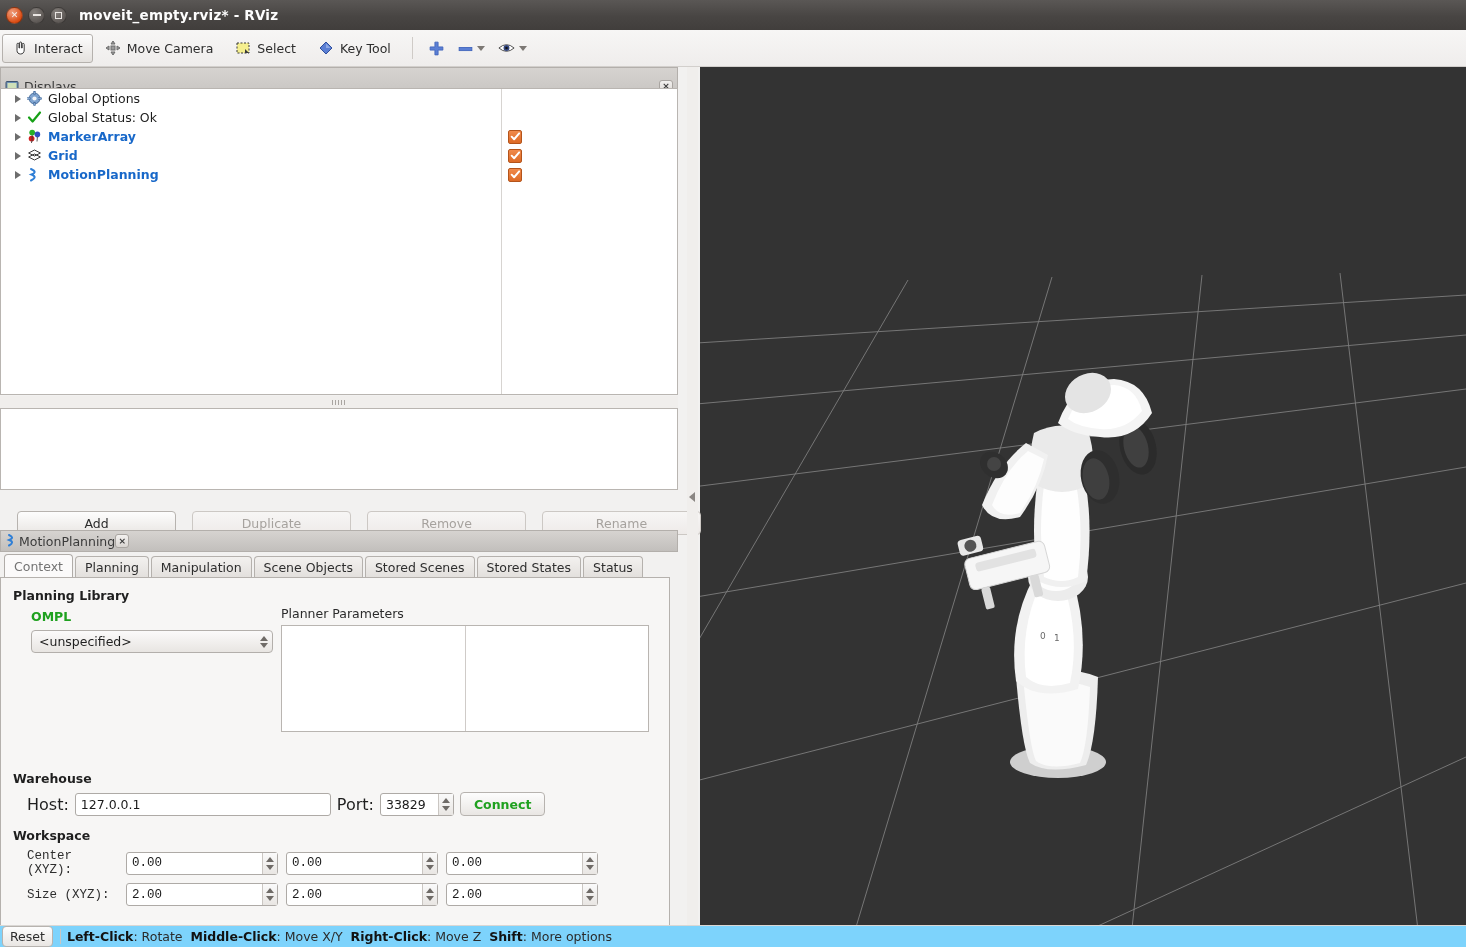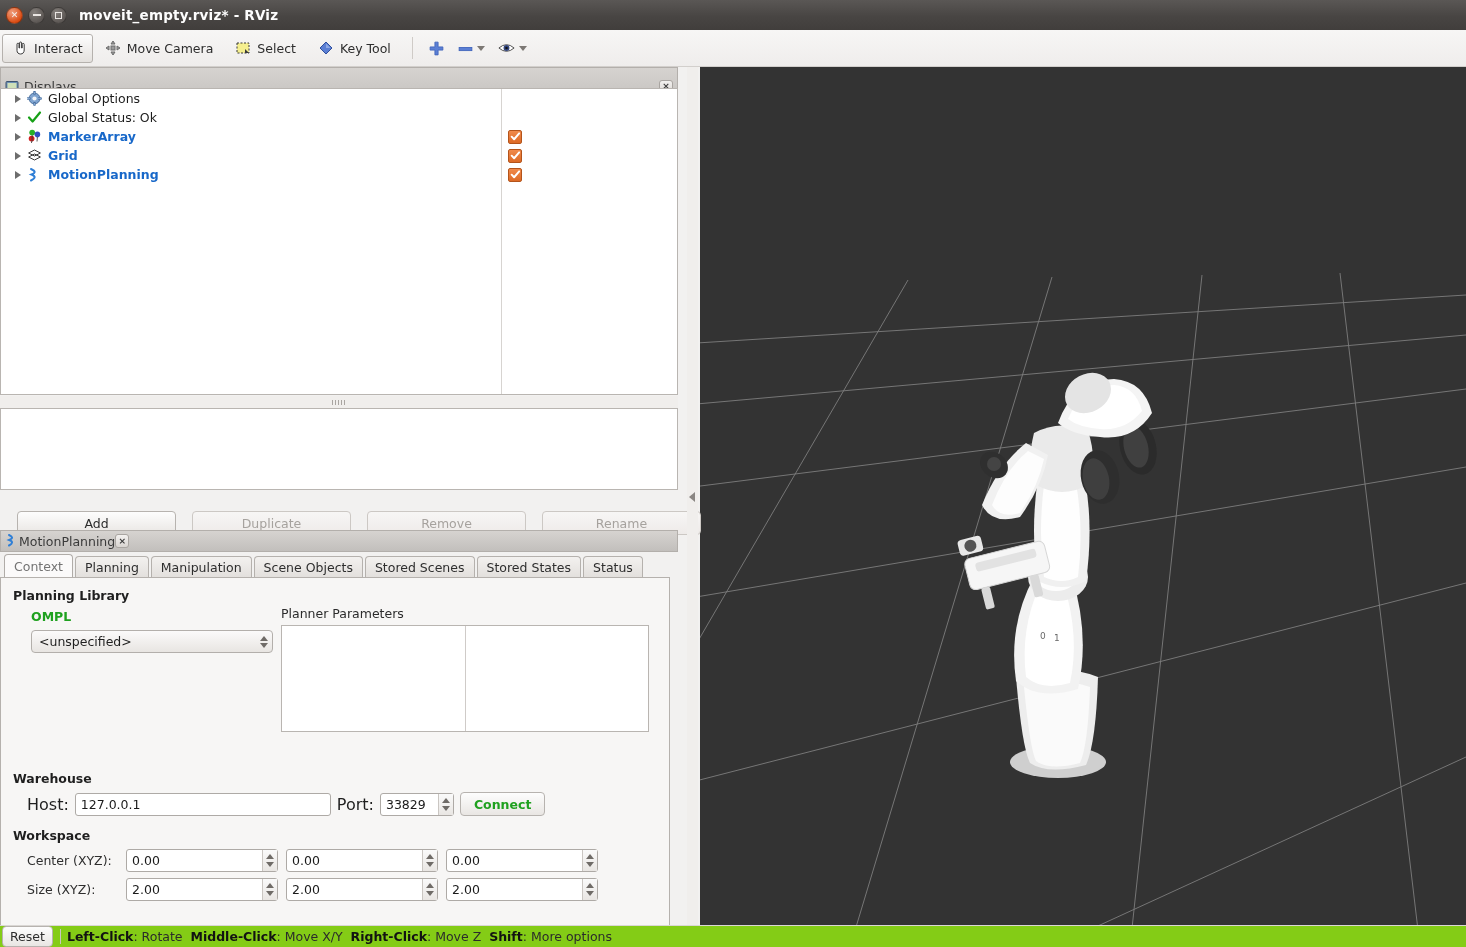--- a/index.html
+++ b/index.html
@@ -229,38 +229,38 @@
     background: linear-gradient(to bottom,#fafafa,#e9e6e3);
     display:flex; flex-direction: column; align-items: center; justify-content: center; gap: 3px;
   }
   .connect-btn {
     height: 24px; padding: 0 13px; border-radius: 4px;
     border: 1px solid #b7b3af;
     background: linear-gradient(to bottom,#fdfdfd,#e9e6e3);
     display:flex; align-items:center; justify-content:center;
     font-size: 12.5px; color: #1fa11f; font-weight: bold;
   }
-  .ws-row { display:flex; align-items:center; gap: 8px; margin-top: 6px; }
+  .ws-row { display:flex; align-items:center; gap: 8px; margin-top: 6px; font-family: Liberation Mono, monospace; }
   .ws-lbl { width: 105px; padding-left: 14px; font-size: 12.5px; }
 
   
   .dock-handle {
     position: absolute; left: 687px; top: 67px; width: 11px; height: 880px;
     background: #f0eeec;
   }
   .dock-handle .tri {
     position:absolute; left: 2px; top: 425px;
     width:0;height:0;border-top:5px solid transparent;border-bottom:5px solid transparent;
     border-right: 6px solid #8a8683;
   }
 
   
   .statusbar {
     position: absolute; left: 0; top: 925px; width: 1466px; height: 22px;
-    background: #84cc16; display: flex; align-items: center; padding-left: 2px;
+    background: #7dd3fc; display: flex; align-items: center; padding-left: 2px;
     border-top: 1px solid #dad7d4;
   }
   .reset-btn {
     height: 21px; padding: 0 7px; border-radius: 4px;
     border: 1px solid #b7b3af;
     background: linear-gradient(to bottom,#fdfdfd,#e9e6e3);
     display:flex;align-items:center; font-size: 12.5px; color: #2c2c2c;
   }
   .status-text {
     margin-left: 7px; padding-left: 6px; border-left: 1px solid #c9c5c2;

